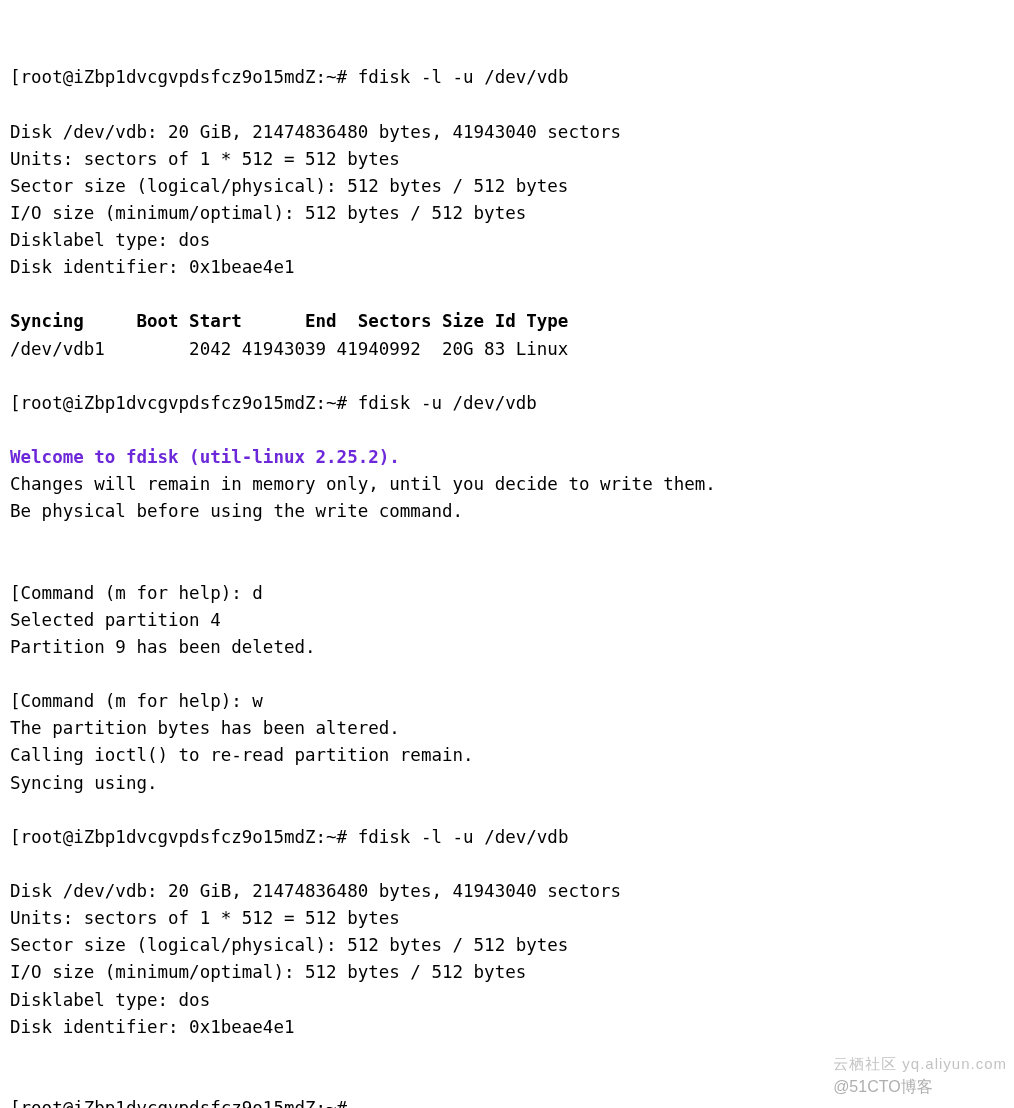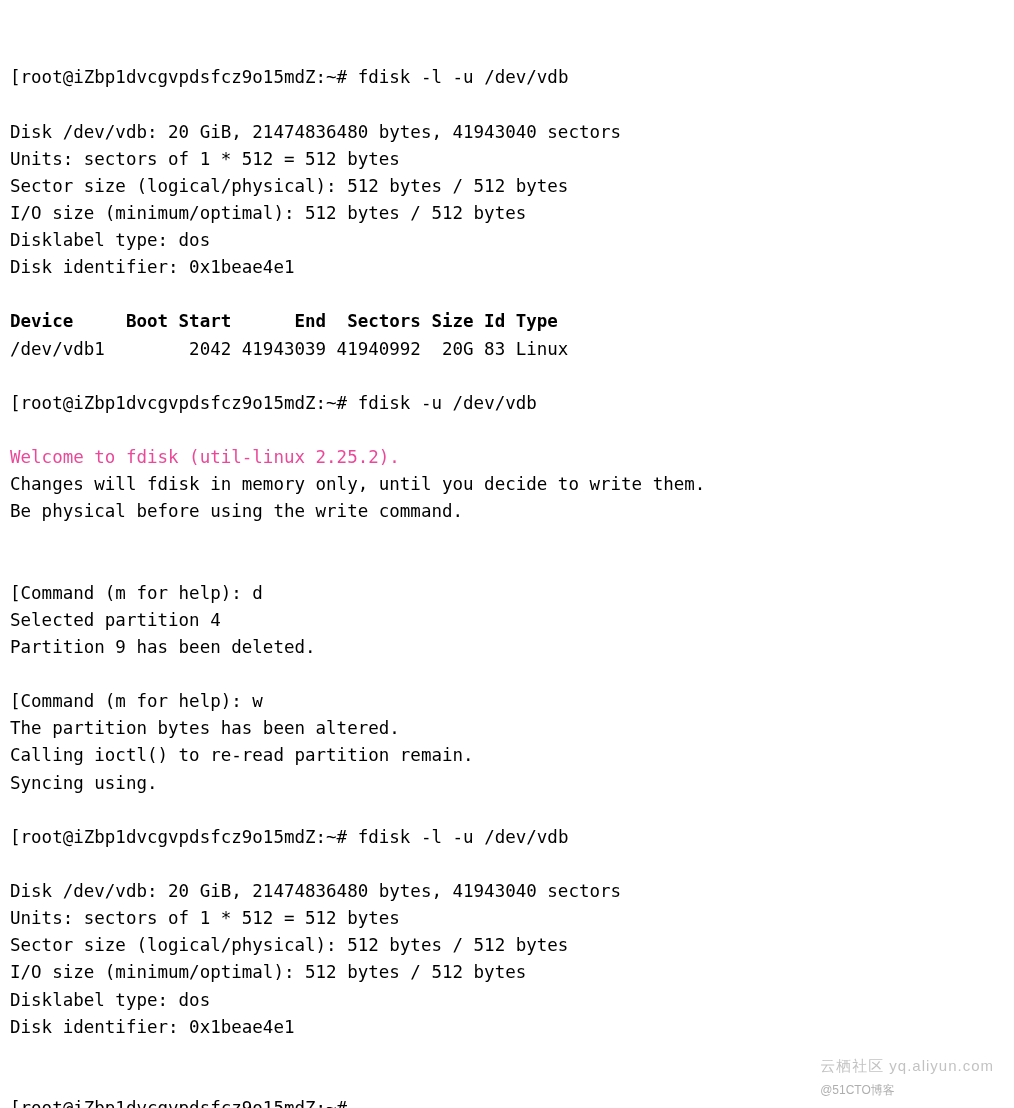--- a/index.html
+++ b/index.html
@@ -6,64 +6,65 @@
       margin: 0;
       padding: 10px;
       background-color: #ffffff;
       font-family: "Menlo", "Monaco", "Consolas", monospace;
       font-size: 17.5px;
       line-height: 1.55;
       color: #000000;
       white-space: pre;
     }
     .green {
-      color: #ec4899;
+      color: #6d28d9;
+      font-weight: bold;
     }
     .bold {
       font-weight: bold;
     }
     .watermark {
       position: fixed;
       bottom: 8px;
-      right: 16px;
+      right: 3px;
       font-family: sans-serif;
       font-size: 15px;
       color: rgba(120,120,120,0.45);
       white-space: nowrap;
       pointer-events: none;
       margin-top: 11px;
     }
     .watermark .cn {
       letter-spacing: 1px;
       margin-right: 4px;
     }
     .watermark .small {
-      font-size: 12px;
+      font-size: 16px;
       color: rgba(120,120,120,0.6);
     }
   </style>
 </head>
 <body>
 
 <span><span>[</span><span>root@iZbp1dvcgvpdsfcz9o15mdZ:~#</span><span> fdisk -l -u /dev/vdb</span></span>
 
 <span>Disk /dev/vdb: 20 GiB, 21474836480 bytes, 41943040 sectors</span>
 <span>Units: sectors of 1 * 512 = 512 bytes</span>
 <span>Sector size (logical/physical): 512 bytes / 512 bytes</span>
 <span>I/O size (minimum/optimal): 512 bytes / 512 bytes</span>
 <span>Disklabel type: dos</span>
 <span>Disk identifier: 0x1beae4e1</span>
 
-<span class="bold">Device     Boot Start      End  Sectors Size Id Type</span>
+<span class="bold">Syncing     Boot Start      End  Sectors Size Id Type</span>
 <span>/dev/vdb1        2042 41943039 41940992  20G 83 Linux</span>
 
 <span><span>[</span><span>root@iZbp1dvcgvpdsfcz9o15mdZ:~#</span><span> fdisk -u /dev/vdb</span></span>
 
 <span class="green">Welcome to fdisk (util-linux 2.25.2).</span>
-<span>Changes will fdisk in memory only, until you decide to write them.</span>
+<span>Changes will remain in memory only, until you decide to write them.</span>
 <span>Be physical before using the write command.</span>
 
 
 <span><span>[</span><span>Command (m for help): </span><span>d</span></span>
 <span>Selected partition 4</span>
 <span>Partition 9 has been deleted.</span>
 
 <span><span>[</span><span>Command (m for help): </span><span>w</span></span>
 <span>The partition bytes has been altered.</span>
 <span>Calling ioctl() to re-read partition remain.</span>

